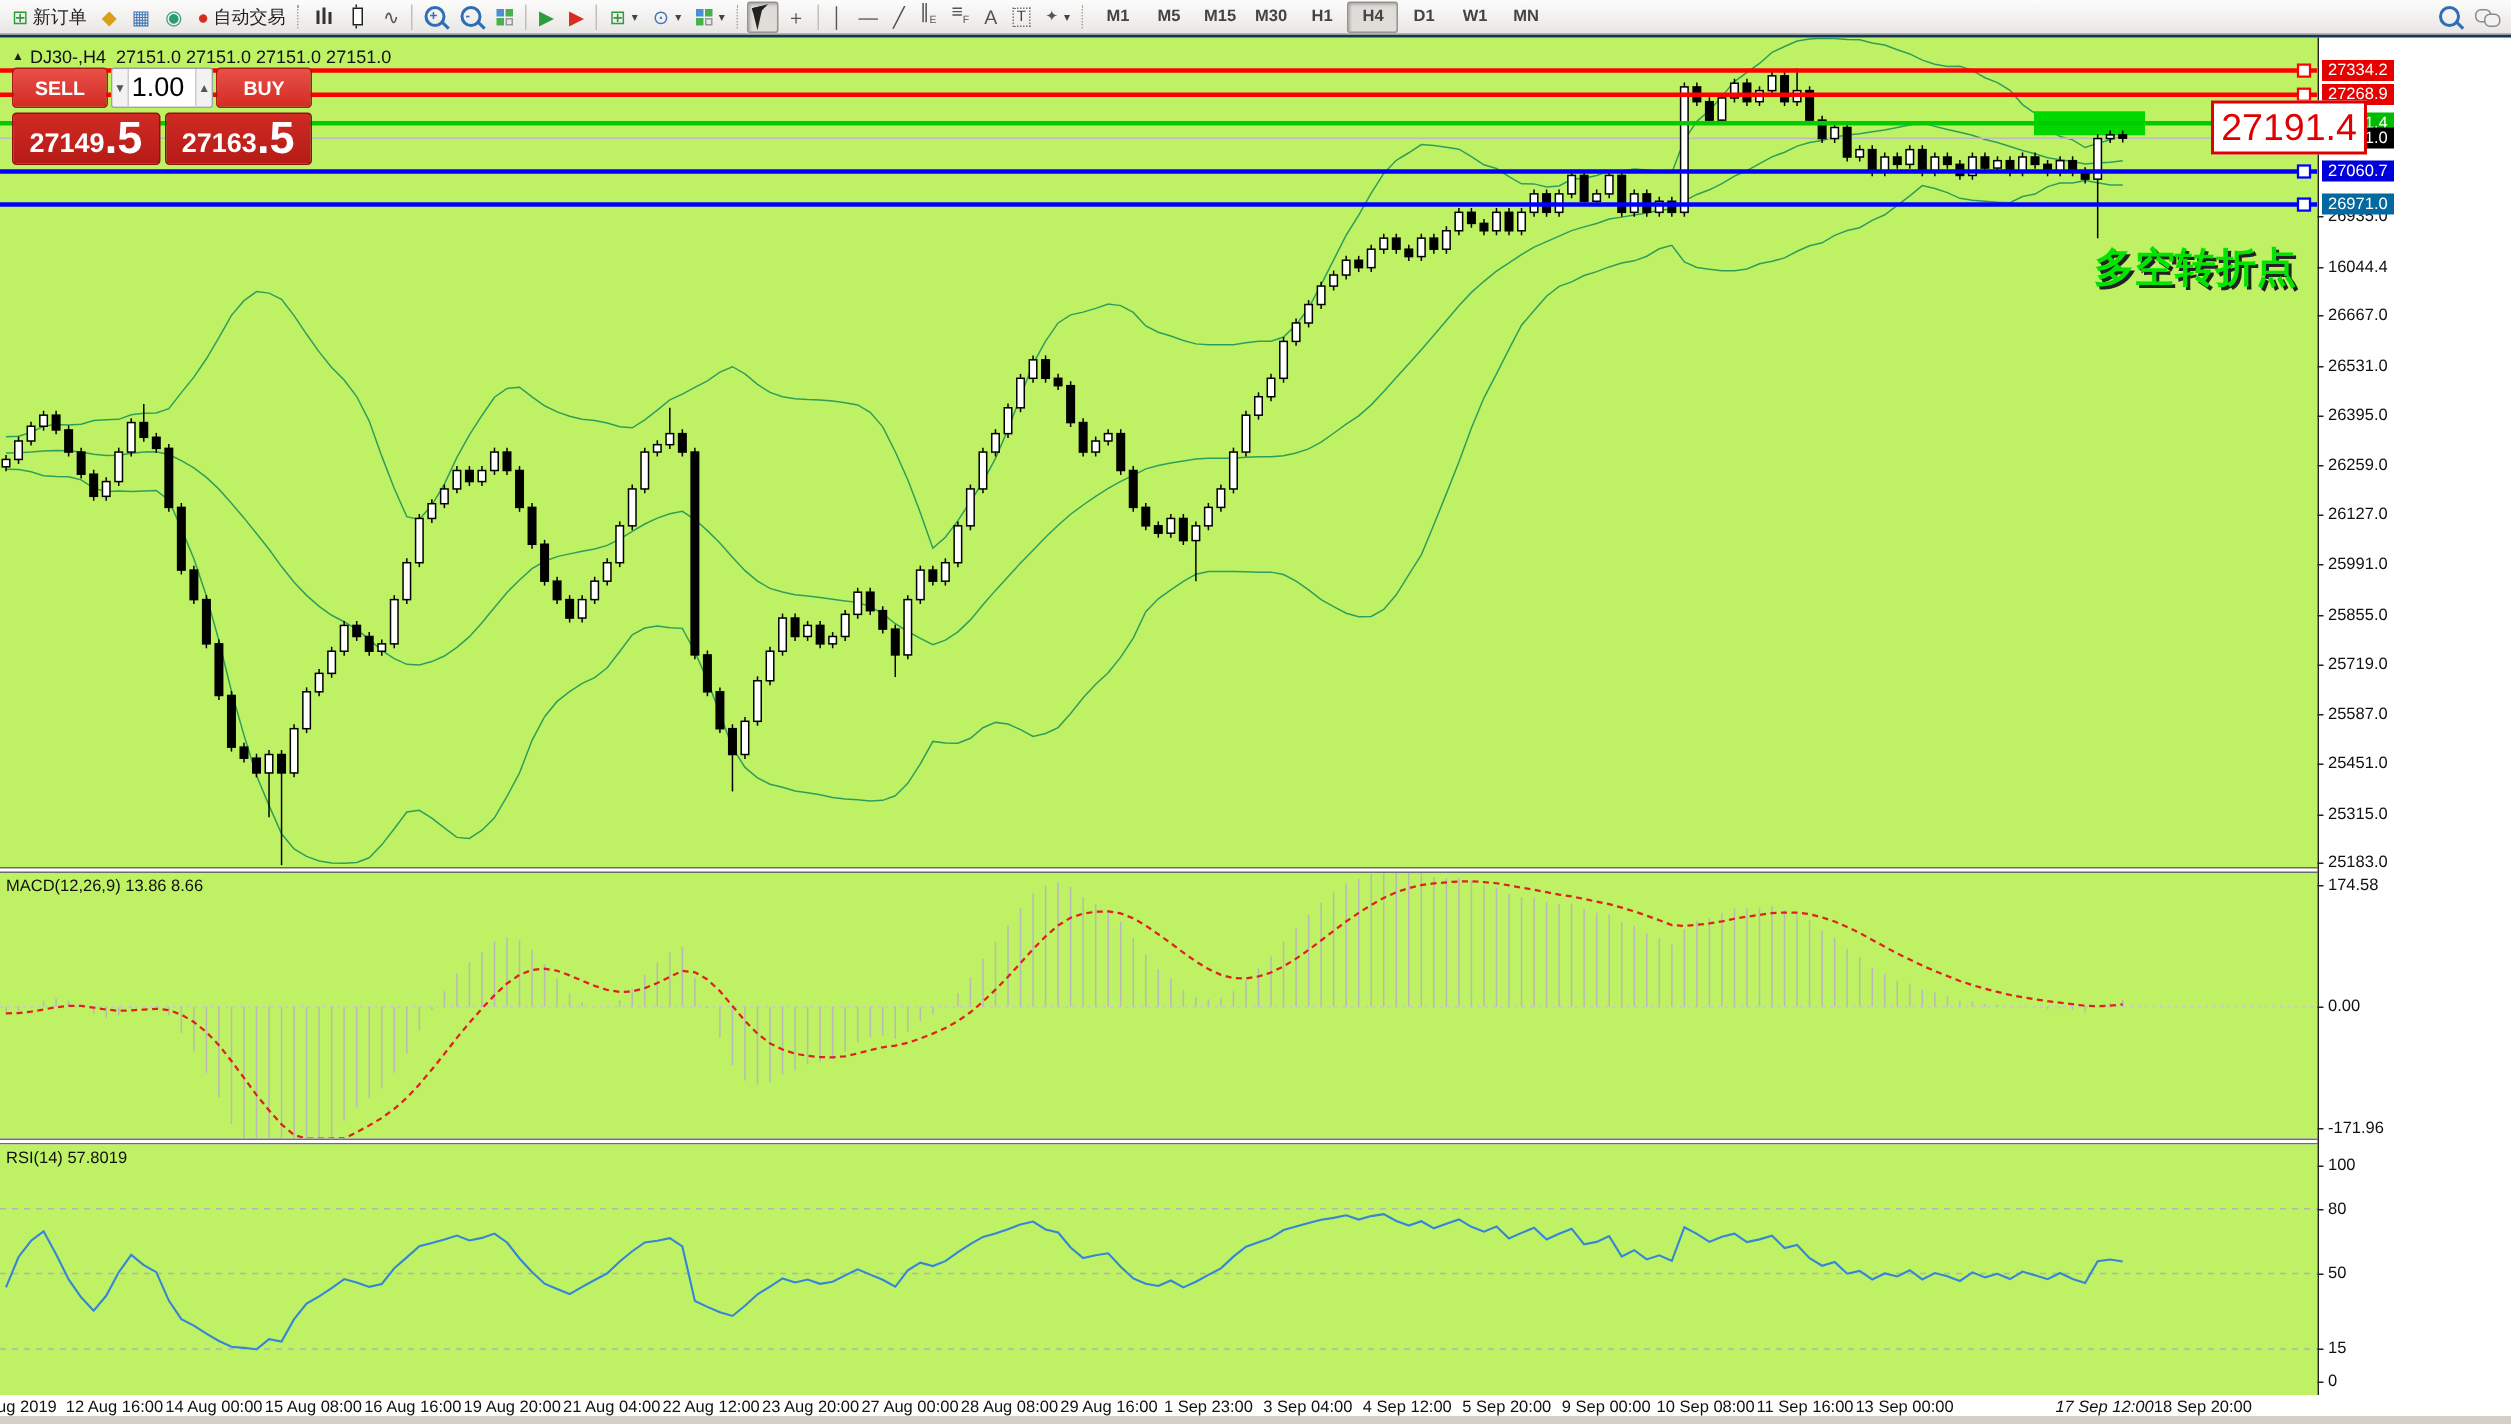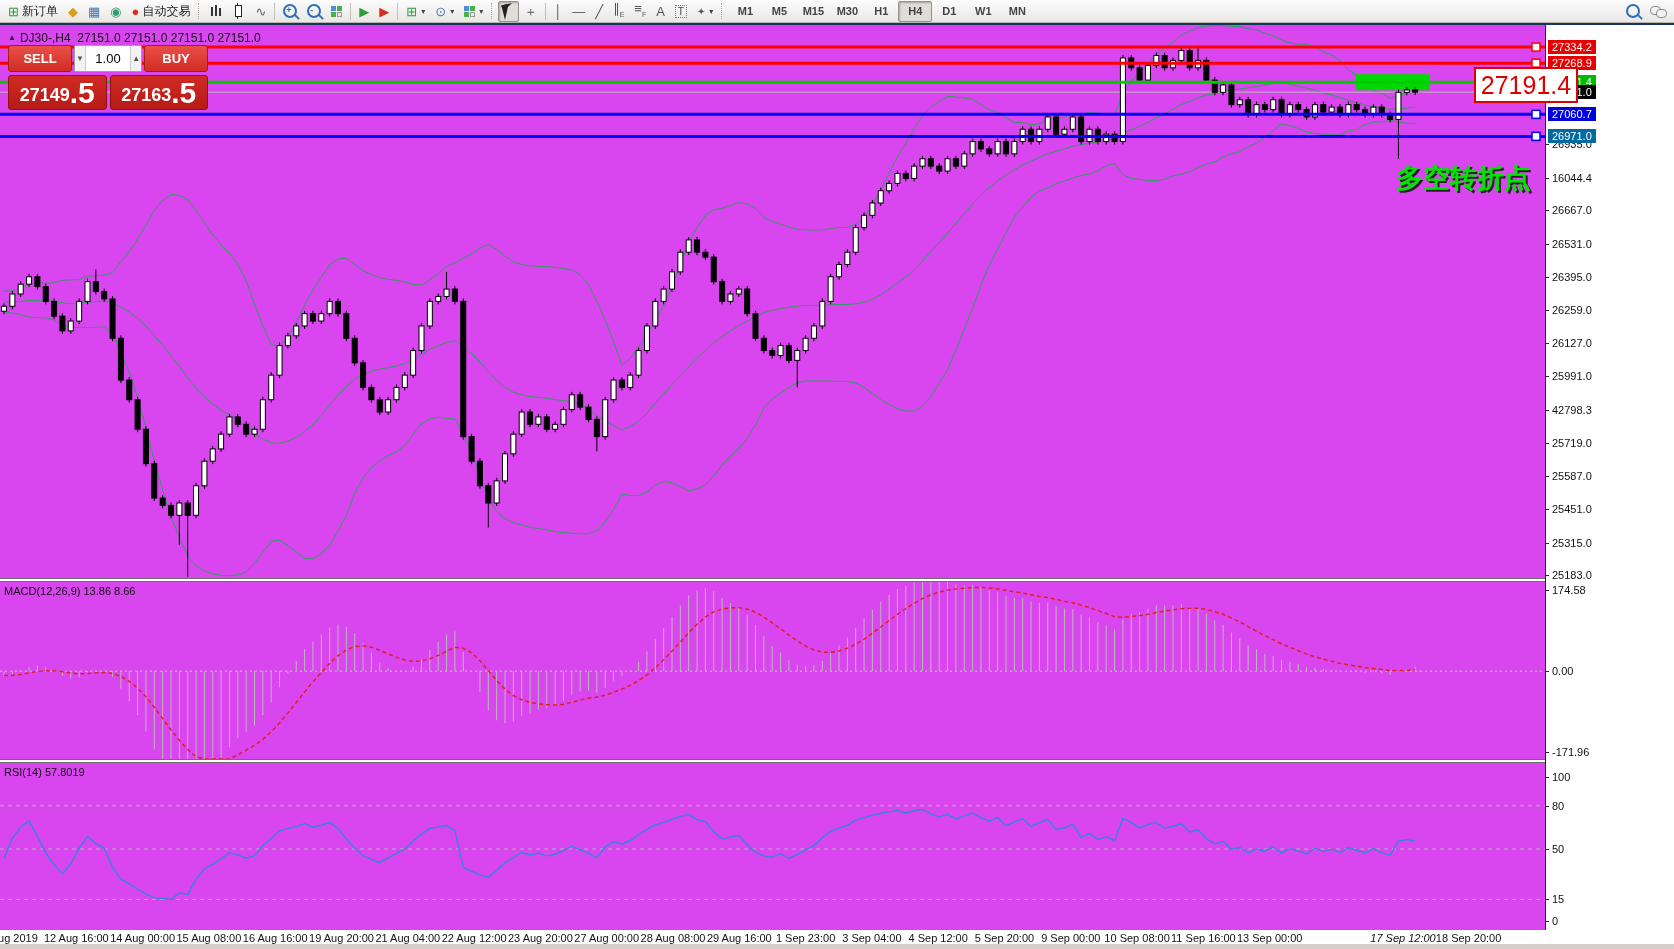--- a/index.html
+++ b/index.html
@@ -37,21 +37,21 @@
   .zoomglass{width:10px;height:10px;border:2px solid #2f6db5;border-radius:50%;position:relative;}
   .zoomglass:after{content:"";position:absolute;width:6px;height:2px;background:#2f6db5;
     transform:rotate(45deg);right:-5px;bottom:-2px;}
   .zoomglass b{position:absolute;top:0px;left:1px;font-size:9px;color:#2f6db5;line-height:9px;}
   .bubbles{width:16px;height:11px;position:relative;}
   .bubbles i,.bubbles u{position:absolute;border:1px solid #8a8a8a;background:#f2f2f2;border-radius:4px;width:9px;height:7px;}
   .bubbles u{left:6px;top:3px;}
   .spacer{flex:1}
   
   #chart-window{position:absolute;top:25px;left:0;width:1674px;height:919px;background:#fff;}
-  .panel{position:absolute;left:0;width:1545px;overflow:hidden;background:#d946ef;}
+  .panel{position:absolute;left:0;width:1545px;overflow:hidden;background:#bef264;}
   #main-panel{top:0;height:553px;}
   #macd-panel{top:557px;height:177px;}
   #rsi-panel{top:738px;height:167px;}
   .splitter{position:absolute;left:0;width:1674px;height:4px;background:#fff;
     border-top:1px solid #6d6d6d;border-bottom:1px solid #6d6d6d;box-sizing:border-box;}
   #split1{top:553px;} #split2{top:734px;}
   #price-axis{position:absolute;left:1545px;top:0;width:129px;height:905px;border-left:1px solid #222;background:#fff;}
   .tick{position:absolute;left:6px;font-size:11px;color:#111;white-space:nowrap;}
   .tick:before{content:"";position:absolute;left:-7px;top:6px;width:4px;height:1px;background:#222;}
   .tag{position:absolute;left:2px;font-size:11px;color:#fff;padding:0 4px;height:14px;line-height:14px;white-space:nowrap;}
@@ -61,21 +61,21 @@
   
   #chart-header{position:absolute;left:8px;top:6px;font-size:12px;color:#111;z-index:10;}
   #chart-header .arr{font-size:8px;margin-right:4px;vertical-align:2px;color:#222;}
   #trade-panel{position:absolute;left:8px;top:20px;width:200px;z-index:20;}
   .tp-row1{display:flex;gap:2px;height:27px;}
   .tp-btn{flex:0 0 62px;background:linear-gradient(#e85048,#d22c24);border:1px solid #a81c16;border-radius:3px;
     color:#fff;font-size:13px;font-weight:bold;display:flex;align-items:center;justify-content:center;}
   .tp-spin{flex:1;display:flex;border:1px solid #a0a0a0;background:#fff;border-radius:2px;overflow:hidden;}
   .tp-spin .ar{width:16px;display:flex;align-items:center;justify-content:center;font-size:8px;color:#555;background:#f2f2f2;}
   .tp-spin .ar.l{border-right:1px solid #ccc}.tp-spin .ar.r{border-left:1px solid #ccc}
-  .tp-spin input{width:100%;border:0;outline:0;text-align:center;font-size:13px;font-family:"Liberation Sans",sans-serif;}
+  .tp-spin input{width:100%;border:0;outline:0;font-size:18px;font-family:"Liberation Sans",sans-serif;}
   .tp-row2{display:flex;gap:3px;margin-top:3px;}
   .tp-price{flex:1;height:32px;background:linear-gradient(#d02a24,#b61b16);border:1px solid #8f120e;border-radius:3px;
     color:#fff;display:flex;align-items:flex-end;justify-content:center;padding-bottom:1px;}
   .tp-price .i{font-size:18px;font-weight:bold;line-height:26px;}
   .tp-price .f{font-size:30px;font-weight:bold;line-height:30px;}
   #callout{position:absolute;left:1474px;top:42px;width:100px;height:32px;border:2px solid #e00000;background:#fff;
     color:#e00000;font-size:25px;display:flex;align-items:center;justify-content:center;z-index:30;letter-spacing:0;}
   #turning-point{position:absolute;left:1396px;top:135px;font-size:27px;font-weight:bold;color:#00e400;
     text-shadow:2px 2px 0 #222;z-index:30;white-space:nowrap;}
   svg{display:block}
@@ -793,21 +793,21 @@
 
   <div id="price-axis">
       <div class="tick" style="top: 113.239px;">26935.0</div>
       <div class="tick" style="top: 146.679px;">16044.4</div>
       <div class="tick" style="top: 179.137px;">26667.0</div>
       <div class="tick" style="top: 212.577px;">26531.0</div>
       <div class="tick" style="top: 246.018px;">26395.0</div>
       <div class="tick" style="top: 279.458px;">26259.0</div>
       <div class="tick" style="top: 311.916px;">26127.0</div>
       <div class="tick" style="top: 345.356px;">25991.0</div>
-      <div class="tick" style="top: 378.797px;">42798.3</div>
+      <div class="tick" style="top: 378.797px;">25855.0</div>
       <div class="tick" style="top: 412.237px;">25719.0</div>
       <div class="tick" style="top: 444.695px;">25587.0</div>
       <div class="tick" style="top: 478.135px;">25451.0</div>
       <div class="tick" style="top: 511.576px;">25315.0</div>
       <div class="tick" style="top: 544.033px;">25183.0</div>
       <div class="tag" style="top: 15.0807px; background: rgb(230, 0, 0);">27334.2</div>
       <div class="tag" style="top: 31.1371px; background: rgb(230, 0, 0);">27268.9</div>
       <div class="tag" style="top: 50.1933px; background: rgb(0, 187, 0);">27191.4</div>
       <div class="tag" style="top: 60.1272px; background: rgb(0, 0, 0);">27151.0</div>
       <div class="tag" style="top: 82.3308px; background: rgb(0, 0, 221);">27060.7</div>

